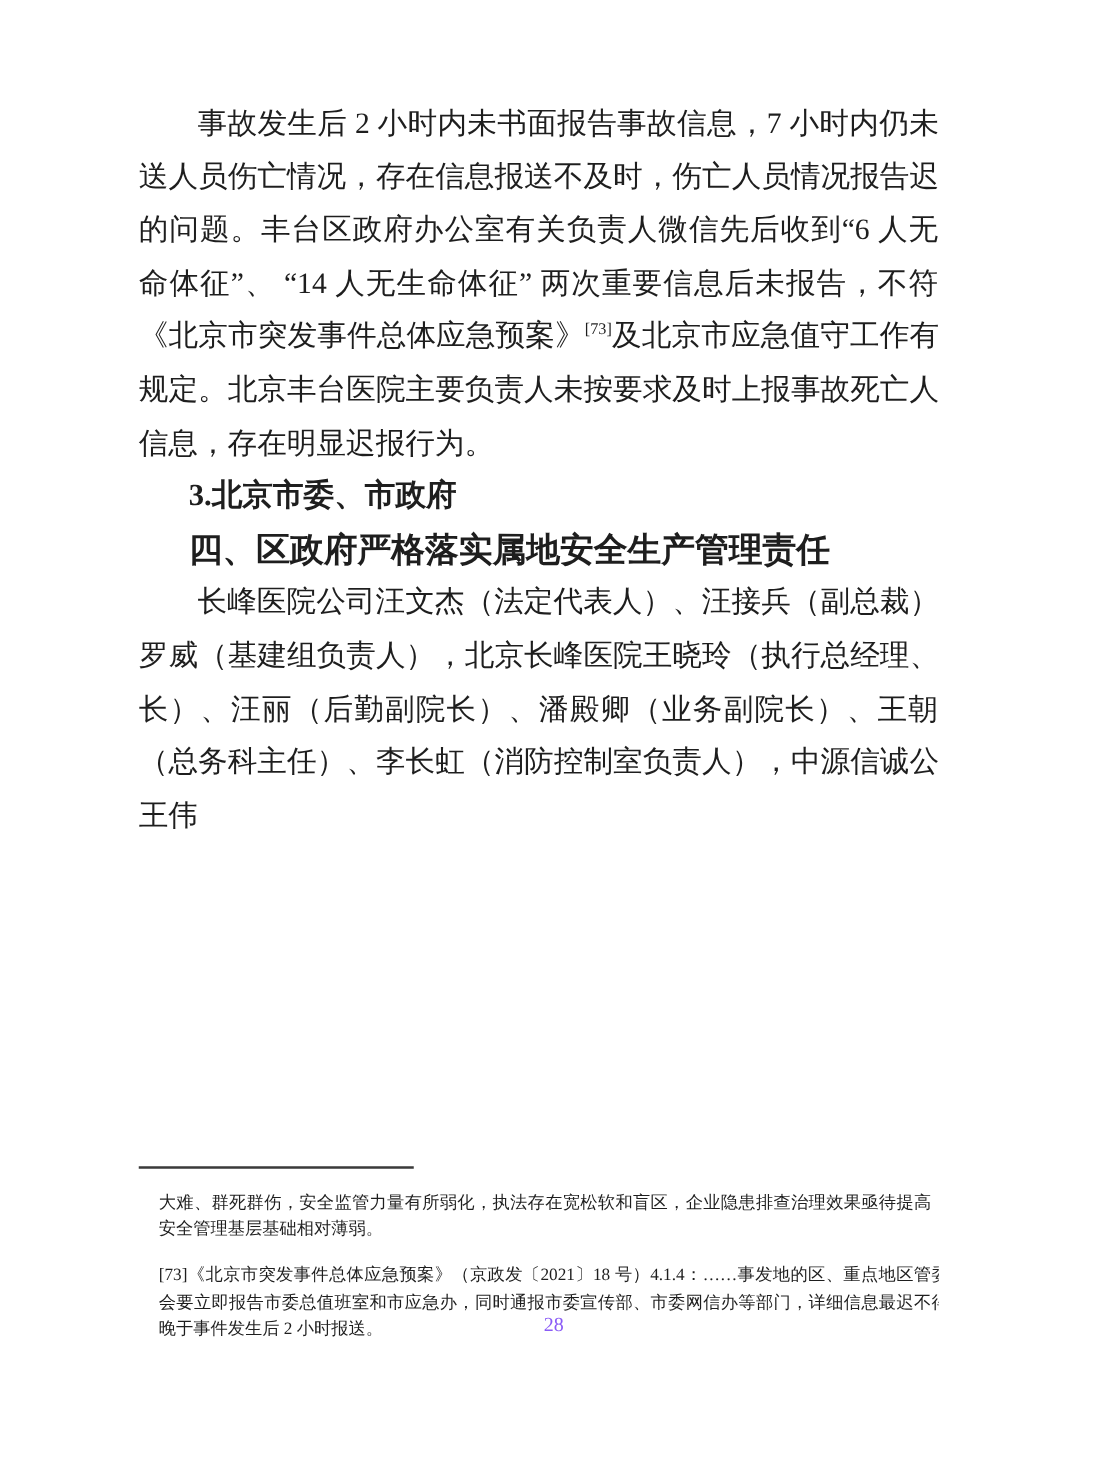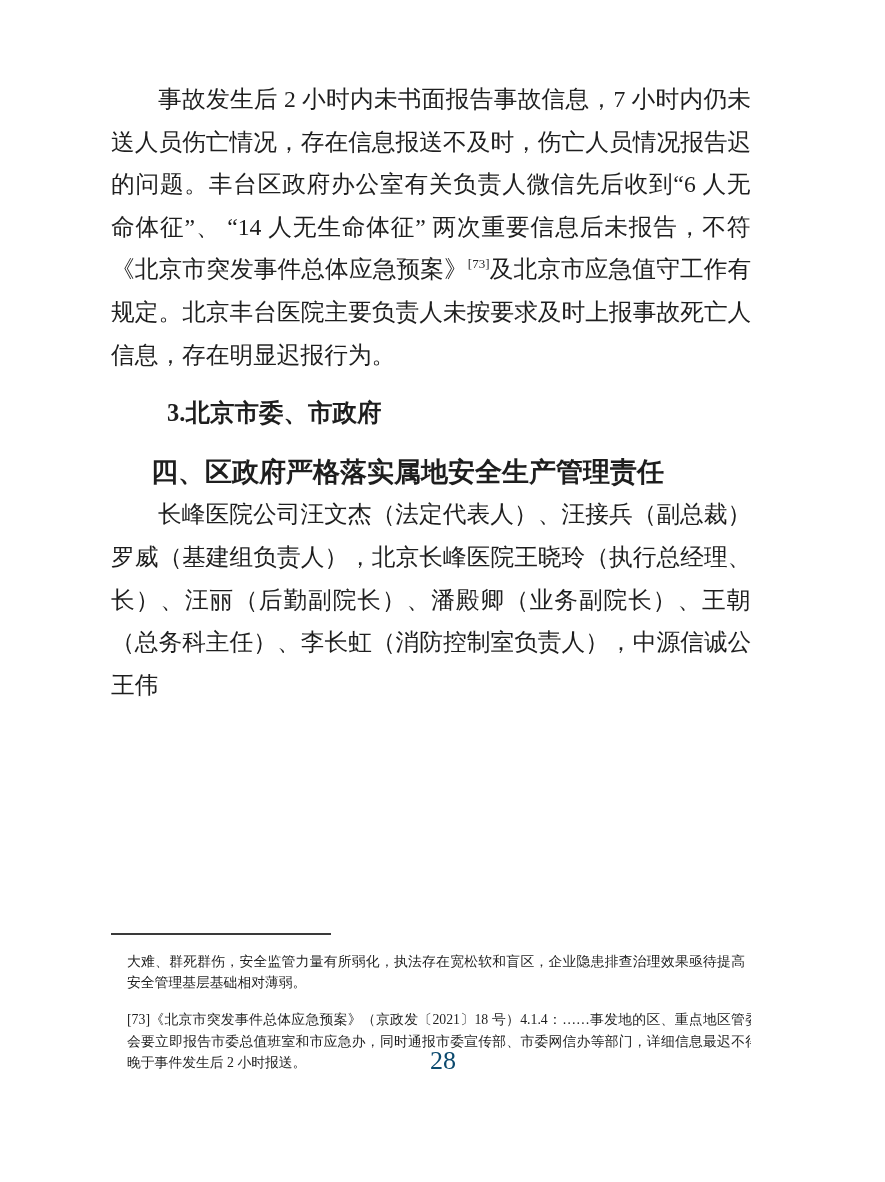--- a/index.html
+++ b/index.html
@@ -26,21 +26,21 @@
     margin: 0;
     font-size: 23.7px;
     line-height: 42.6px;
     text-align: justify;
     letter-spacing: 0;
   }
   .indent-first {
     text-indent: 47px;
   }
   .h-num {
-    margin: 16px;
+    margin: 0;
     font-size: 24.5px;
     font-weight: bold;
     line-height: 42.6px;
     text-indent: 40px;
     font-family: "Liberation Serif", "DejaVu Serif", serif;
   }
   .h-major {
     margin: 0;
     font-size: 27px;
     font-weight: bold;
@@ -79,23 +79,23 @@
     font-size: 13.8px;
     line-height: 21.2px;
     text-align: justify;
   }
   .page-number {
     position: absolute;
     left: 111px;
     width: 664px;
     top: 1048px;
     text-align: center;
-    font-size: 26px;
+    font-size: 16px;
     line-height: 26px;
-    color: #0c4a6e;
+    color: #8b5cf6;
   }
 </style>
 </head>
 <body>
 
 <div class="page">
 
   <main class="content">
 
     <p class="body-par indent-first"><span>事故发生后 2 小时内未书面报告事故信息，7 小时内仍未报送人员伤亡情况，存在信息报送不及时，伤亡人员情况报告迟缓的问题。丰台区政府办公室有关负责人微信先后收到“6 人无生命体征”、 “14 人无生命体征” 两次重要信息后未报告，不符合《北京市突发事件总体应急预案》</span><sup class="fn-ref">[73]</sup><span>及北京市应急值守工作有关规定。北京丰台医院主要负责人未按要求及时上报事故死亡人员信息，存在明显迟报行为。</span></p>

